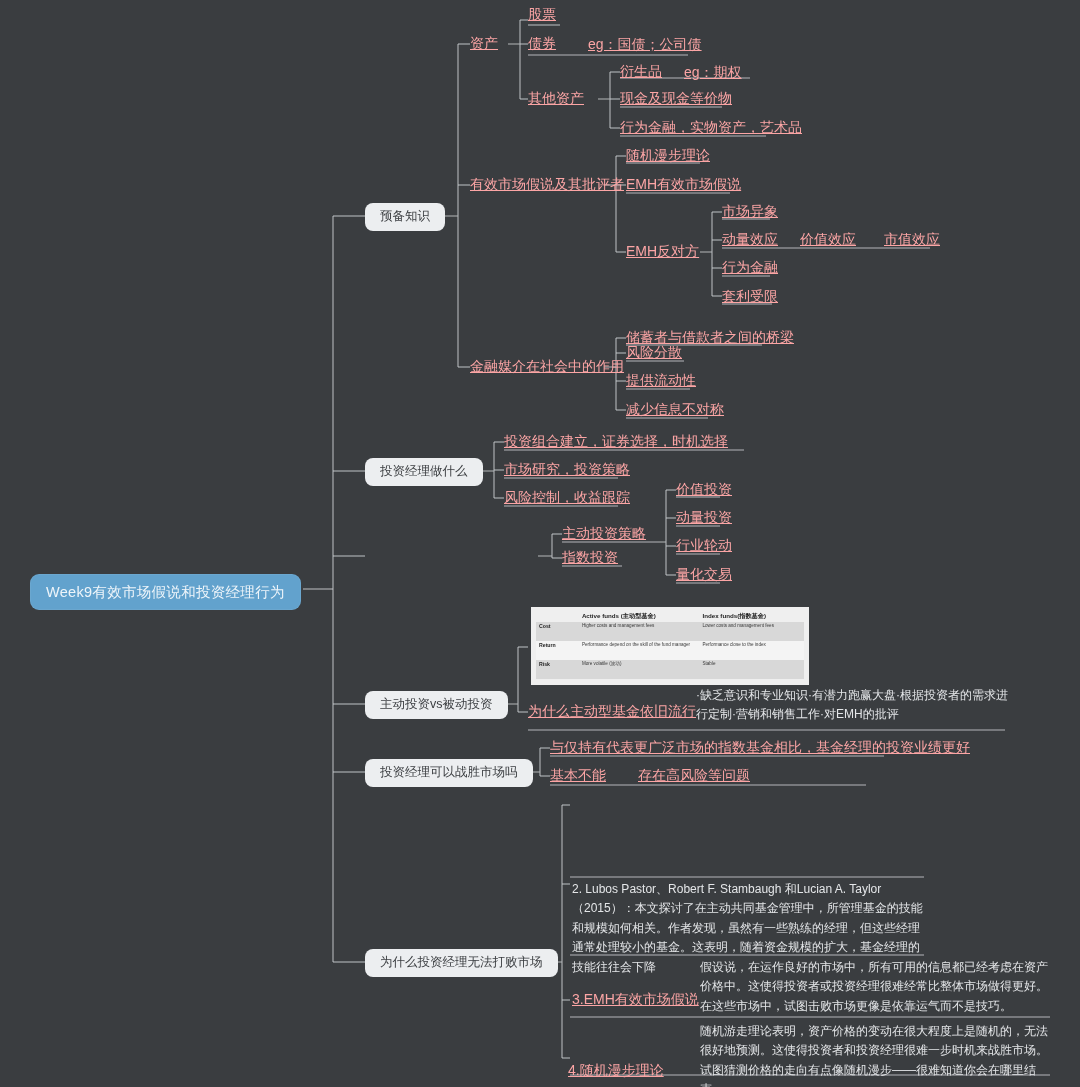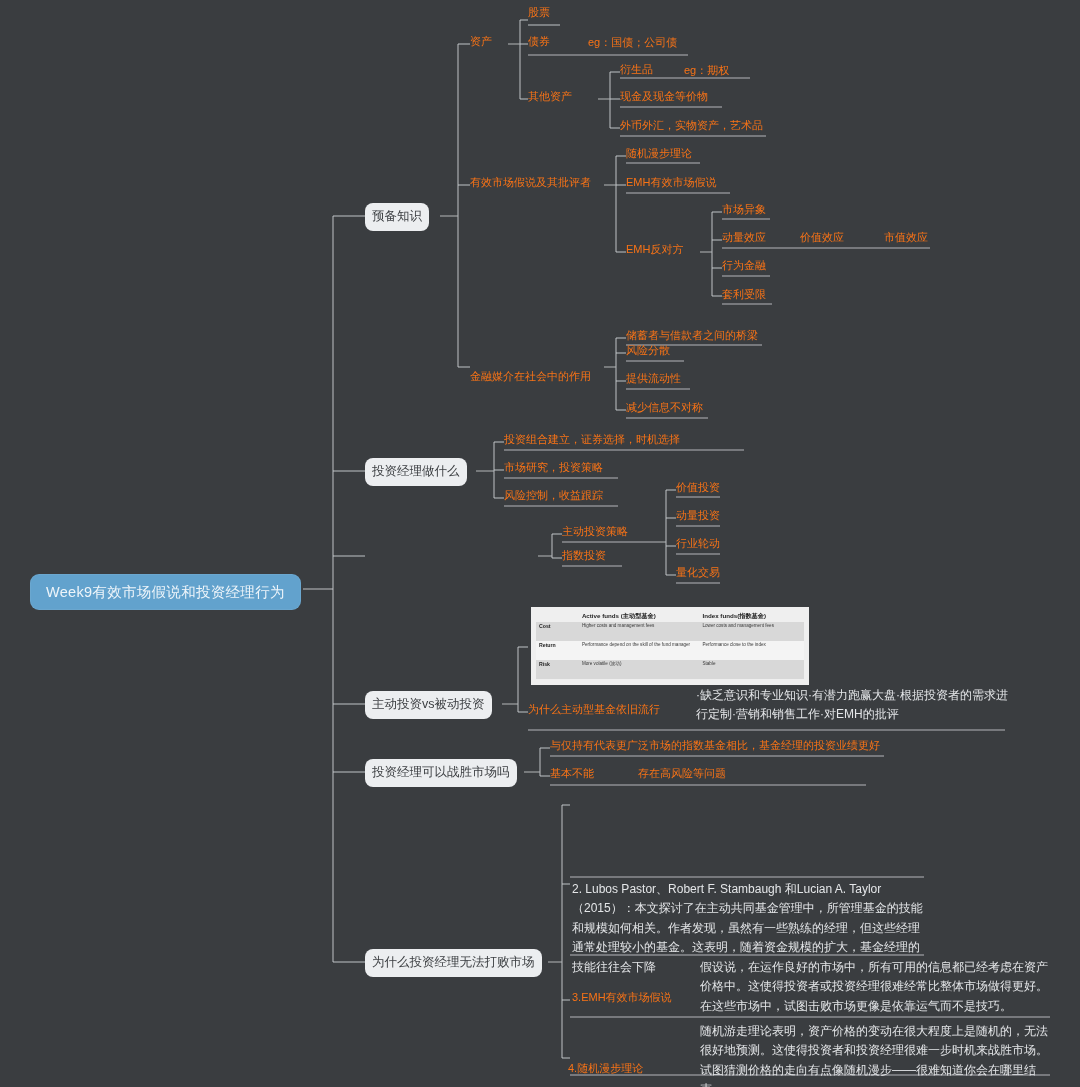--- a/index.html
+++ b/index.html
@@ -23,25 +23,25 @@
     border-radius:9px;
     padding:9px 16px;
     font-size:14.5px;
     letter-spacing:.3px;
     box-shadow:0 0 0 1px rgba(255,255,255,.06) inset;
   }
   
   .pill{
     background:#eceef0;color:#3b3e41;
     border-radius:8px;
-    padding:6px 7px;
+    padding:6px 15px;
     font-size:12.5px;
   }
   
-  .txt{font-size:11px;color:#f97316;}
+  .txt{font-size:14px;color:#fca5a5;text-decoration:underline;}
 
   
   .para{
     position:absolute;color:#e4e6e8;font-size:12px;line-height:1.62;
     white-space:normal;
   }
 
   
   .tablewrap{
     position:absolute;left:531px;top:607px;width:278px;height:78px;
@@ -221,35 +221,35 @@
 
   <div class="node txt" style="left:470px;top:35px;">资产</div>
   <div class="node txt" style="left:528px;top:6px;">股票</div>
   <div class="node txt" style="left:528px;top:35px;">债券</div>
   <div class="node txt" style="left:588px;top:36px;">eg：国债；公司债</div>
   <div class="node txt" style="left:528px;top:90px;">其他资产</div>
 
   <div class="node txt" style="left:620px;top:63px;">衍生品</div>
   <div class="node txt" style="left:684px;top:64px;">eg：期权</div>
   <div class="node txt" style="left:620px;top:90px;">现金及现金等价物</div>
-  <div class="node txt" style="left:620px;top:119px;">外币外汇，实物资产，艺术品</div>
+  <div class="node txt" style="left:620px;top:119px;">行为金融，实物资产，艺术品</div>
 
   <div class="node txt" style="left:470px;top:176px;">有效市场假说及其批评者</div>
   <div class="node txt" style="left:626px;top:147px;">随机漫步理论</div>
   <div class="node txt" style="left:626px;top:176px;">EMH有效市场假说</div>
   <div class="node txt" style="left:626px;top:243px;">EMH反对方</div>
 
   <div class="node txt" style="left:722px;top:203px;">市场异象</div>
   <div class="node txt" style="left:722px;top:231px;">动量效应</div>
   <div class="node txt" style="left:800px;top:231px;">价值效应</div>
   <div class="node txt" style="left:884px;top:231px;">市值效应</div>
   <div class="node txt" style="left:722px;top:259px;">行为金融</div>
   <div class="node txt" style="left:722px;top:288px;">套利受限</div>
 
-  <div class="node txt" style="left:470px;top:358px;margin-top:12px;">金融媒介在社会中的作用</div>
+  <div class="node txt" style="left:470px;top:358px;">金融媒介在社会中的作用</div>
   <div class="node txt" style="left:626px;top:329px;">储蓄者与借款者之间的桥梁</div>
   <div class="node txt" style="left:626px;top:344px;">风险分散</div>
   <div class="node txt" style="left:626px;top:372px;">提供流动性</div>
   <div class="node txt" style="left:626px;top:401px;">减少信息不对称</div>
 
   <div class="node txt" style="left:504px;top:433px;">投资组合建立，证券选择，时机选择</div>
   <div class="node txt" style="left:504px;top:461px;">市场研究，投资策略</div>
   <div class="node txt" style="left:504px;top:489px;">风险控制，收益跟踪</div>
 
   <div class="node txt" style="left:562px;top:525px;">主动投资策略</div>

